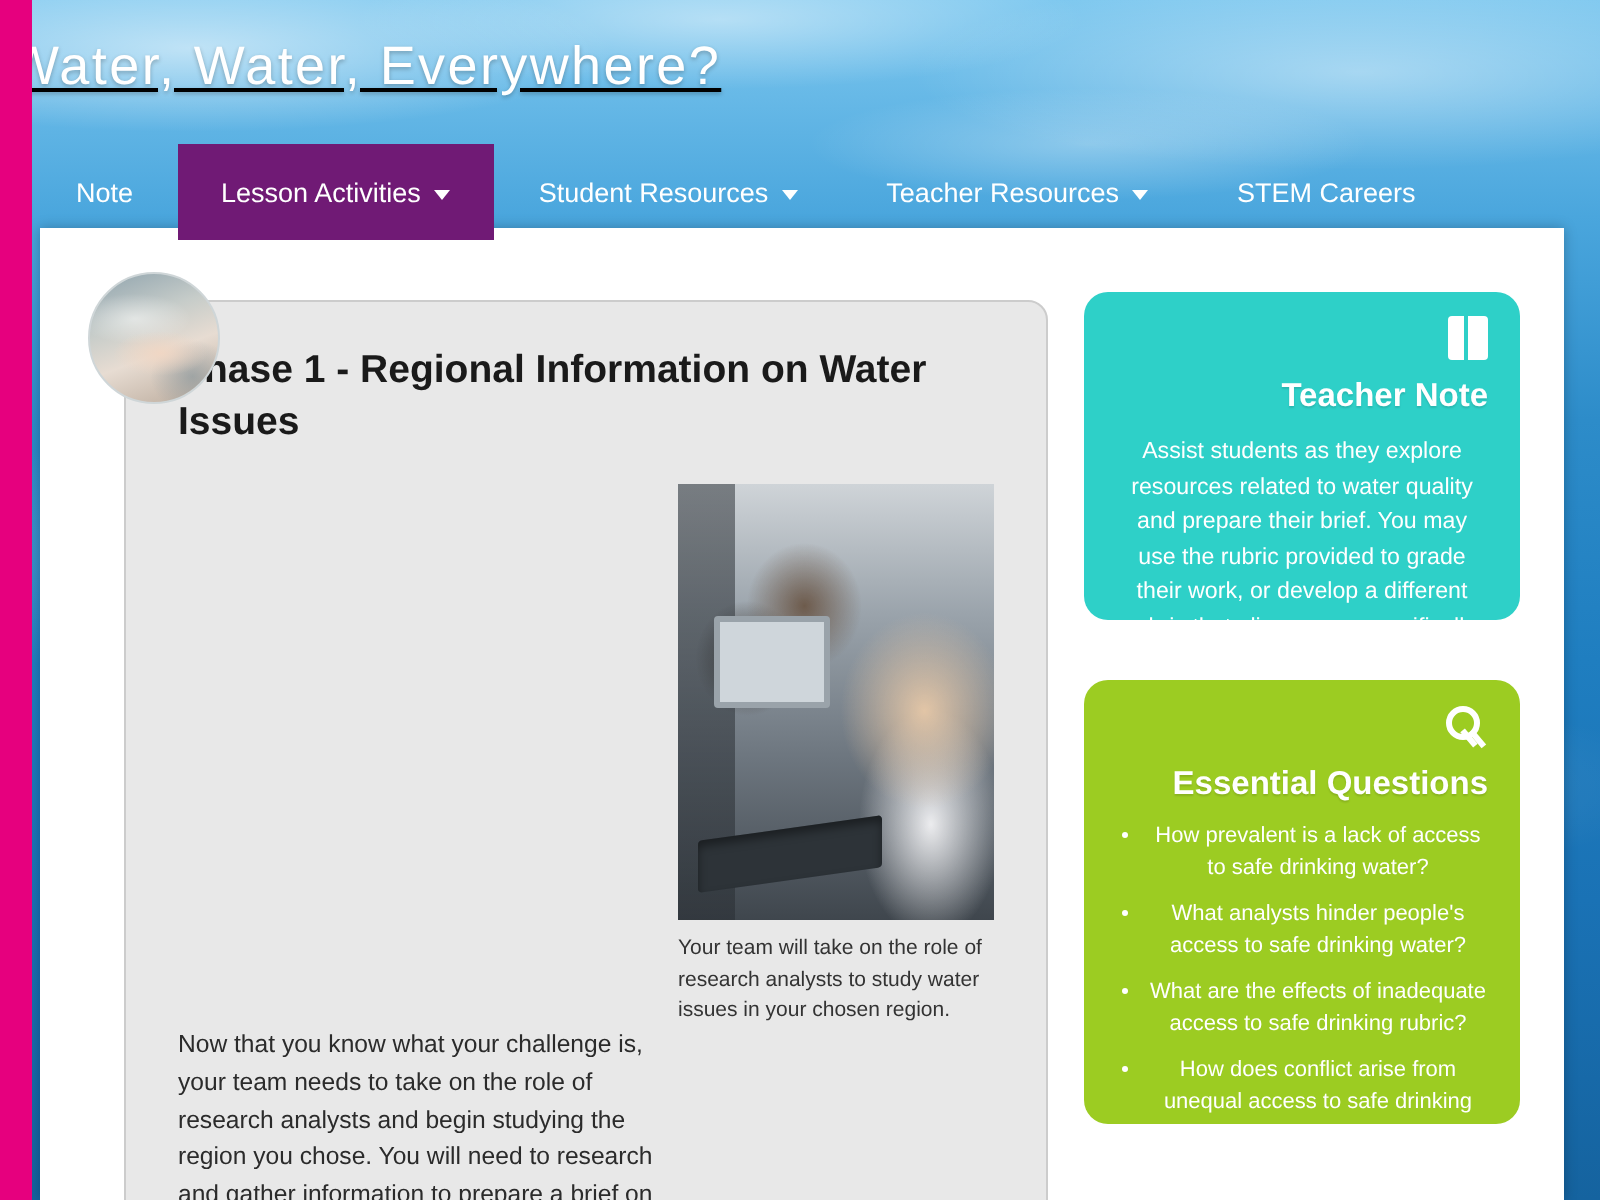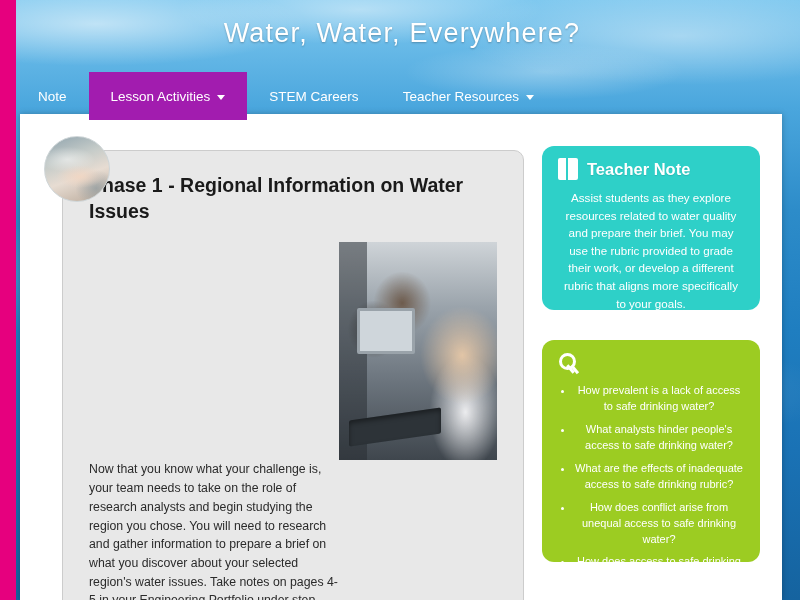--- a/index.html
+++ b/index.html
@@ -50,21 +50,21 @@
   }
 
   
   #site-header {
     position: absolute;
     left: 4px; right: 0; top: 0;
     height: 72px;
     z-index: 4;
     display: flex;
     align-items: center;
-    justify-content: center;
+    text-decoration: underline;
   }
   #site-title {
     color: #ffffff;
     font-size: 27px;
     font-weight: normal;
     letter-spacing: 1.2px;
     text-shadow: 0 1px 2px rgba(0,0,0,.25);
     margin: 0;
     padding-bottom: 6px;
   }
@@ -82,21 +82,21 @@
     display: flex;
     align-items: center;
     gap: 7px;
     padding: 0 22px;
     color: #ffffff;
     font-size: 13.5px;
     cursor: pointer;
     white-space: nowrap;
   }
   .nav-item.active {
-    background: #a21caf;
+    background: #701a75;
   }
   .caret {
     width: 0; height: 0;
     border-left: 4px solid transparent;
     border-right: 4px solid transparent;
     border-top: 5px solid #ffffff;
     display: inline-block;
     margin-top: 2px;
   }
 
@@ -222,23 +222,24 @@
     background: #2ed0c8;
     height: 164px;
   }
   #essential-questions {
     top: 340px;
     background: #9ccc22;
     height: 222px;
   }
   .side-head {
     display: flex;
-    align-items: center;
+    align-items: flex-end;
     gap: 9px;
     margin-bottom: 9px;
+    flex-direction: column;
   }
   .side-head .title {
     color: #ffffff;
     font-size: 16.5px;
     font-weight: bold;
     text-shadow: 0 1px 1px rgba(0,0,0,.12);
   }
   .icon-book {
     width: 20px; height: 22px;
     background: #ffffff;
@@ -315,41 +316,46 @@
 
 <div id="main-nav">
   <div class="nav-item">
     <span>Note</span>
   </div>
   <div class="nav-item active">
     <span>Lesson Activities</span>
     <span class="caret"></span>
   </div>
   <div class="nav-item">
-    <span>STEM Careers</span>
+    <span>Student Resources</span>
+    <span class="caret"></span>
   </div>
   <div class="nav-item">
     <span>Teacher Resources</span>
     <span class="caret"></span>
+  </div>
+  <div class="nav-item">
+    <span>STEM Careers</span>
   </div>
 </div>
 
 <div id="page-panel"></div>
 
 <div id="avatar"></div>
 
 <div id="content-card">
   <h2 id="phase-title">Phase 1 - Regional Information on Water Issues</h2>
 
   <div id="figure">
     <div id="figure-img">
       <div class="row-desks"></div>
       <div class="monitor"></div>
       <div class="keyboard"></div>
     </div>
+    <div id="figure-caption">Your team will take on the role of research analysts to study water issues in your chosen region.</div>
   </div>
 
   <div id="body-text">
     <p><span>Now that you know what your challenge is, your team needs to take on the role of research analysts and begin studying the region you chose. You will need to research and gather information to prepare a brief on what you discover about your selected region's water issues. Take notes on pages 4-5 in your Engineering Portfolio under step #2/3. Note that you will need to consult at least three </span></p>
 
   </div>
 
 </div>
 
 <div class="side-card" id="teacher-note">
@@ -357,20 +363,21 @@
     <span class="icon-book"></span>
     <span class="title">Teacher Note</span>
   </div>
   <p id="teacher-note-text">Assist students as they explore resources related to water quality and prepare their brief. You may use the rubric provided to grade their work, or develop a different rubric that aligns more specifically to your goals.</p>
   <a id="teacher-note-more" href="#">Read More</a>
 </div>
 
 <div class="side-card" id="essential-questions">
   <div class="side-head">
     <span class="icon-key"></span>
+    <span class="title">Essential Questions</span>
   </div>
   <ul id="eq-list">
     <li>How prevalent is a lack of access to safe drinking water?</li>
     <li>What analysts hinder people's access to safe drinking water?</li>
     <li>What are the effects of inadequate access to safe drinking rubric?</li>
     <li>How does conflict arise from unequal access to safe drinking water?</li>
     <li>How does access to safe drinking water differ in different areas of the world?</li>
   </ul>
 </div>
 

